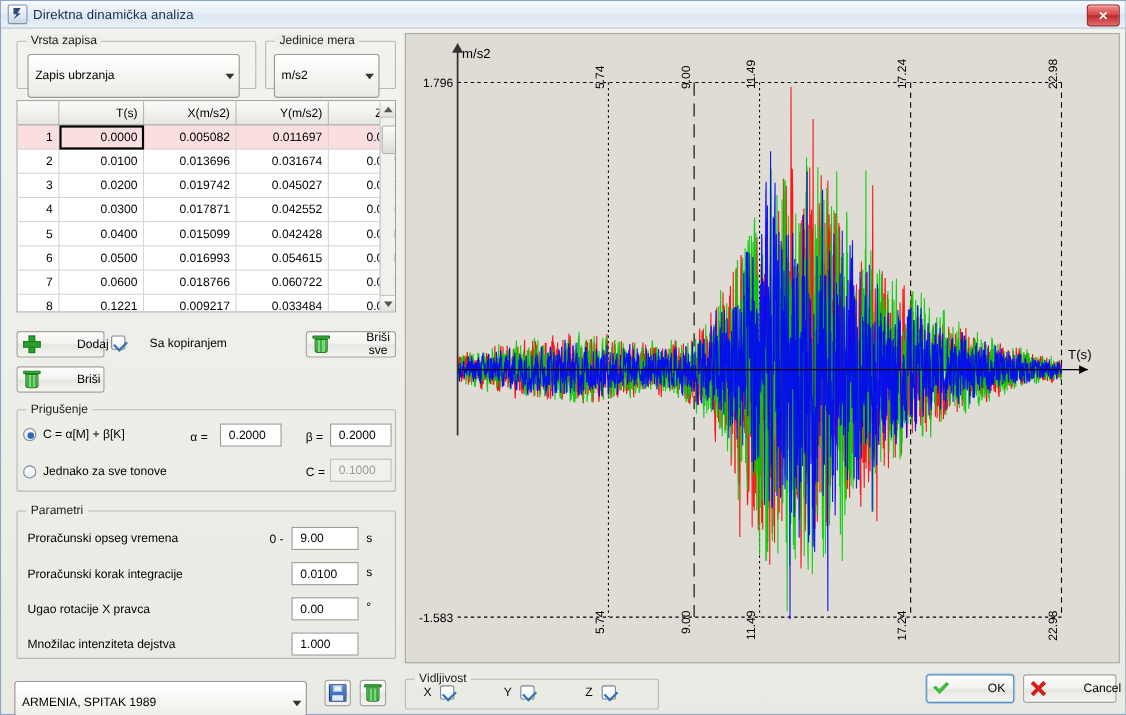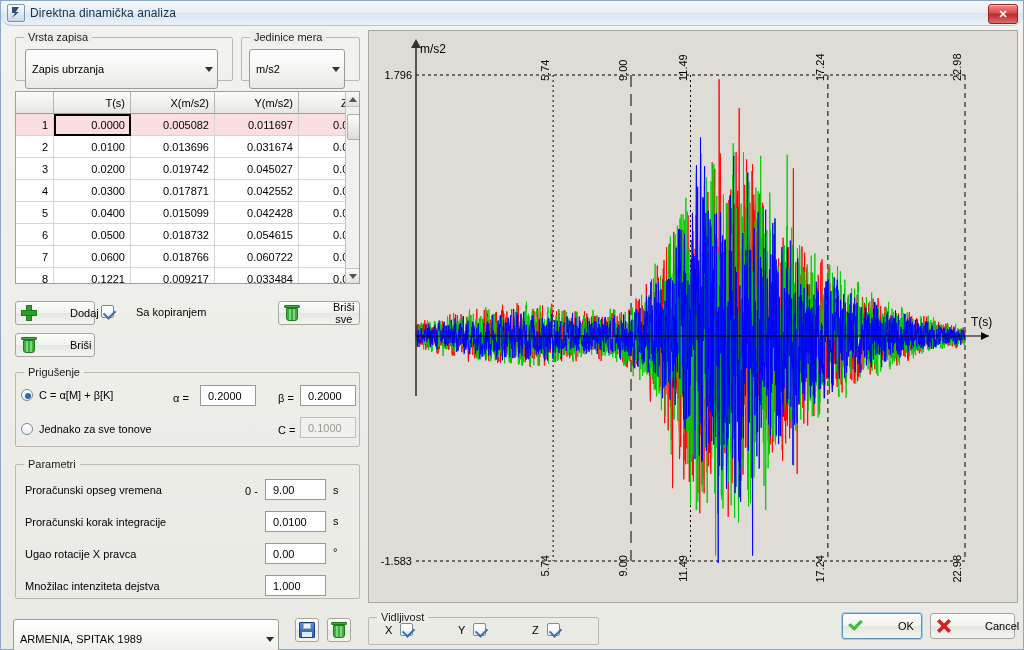--- a/index.html
+++ b/index.html
@@ -12,21 +12,21 @@
   #app{
     position:relative;width:1024px;height:650px;
     background:linear-gradient(180deg,#f2f2ee 0%,#eaeae5 100%);
     border:1px solid #8ba7c4;box-sizing:border-box;
   }
   
   .titlebar{
     position:absolute;left:0;top:0;width:100%;height:25px;
     background:linear-gradient(180deg,#f6f8fb 0%,#e6edf6 48%,#dbe6f2 52%,#e9f0f8 100%);
     border-bottom:1px solid #b4c6da;
-    box-sizing:border-box;display:flex;align-items:center;border-radius:11px;
+    box-sizing:border-box;display:flex;align-items:center;
   }
   .title-icon{
     width:16px;height:16px;margin-left:6px;margin-right:5px;
     background:linear-gradient(180deg,#fdfdfd,#c9d6e6);
     border:1px solid #7f95ad;border-radius:2px;
     position:relative;flex:none;
   }
   .title-icon:before{
     content:"";position:absolute;left:4px;top:2px;width:7px;height:11px;
     background:#2c4c7c;
@@ -244,21 +244,21 @@
           <tr>
             <td class="rowhdr">5</td>
             <td class="">0.0400</td>
             <td class="">0.015099</td>
             <td class="">0.042428</td>
             <td class="">0.024075</td>
           </tr>
           <tr>
             <td class="rowhdr">6</td>
             <td class="">0.0500</td>
-            <td class="">0.018732</td>
+            <td class="">0.016993</td>
             <td class="">0.054615</td>
             <td class="">0.024303</td>
           </tr>
           <tr>
             <td class="rowhdr">7</td>
             <td class="">0.0600</td>
             <td class="">0.018766</td>
             <td class="">0.060722</td>
             <td class="">0.026356</td>
           </tr>

